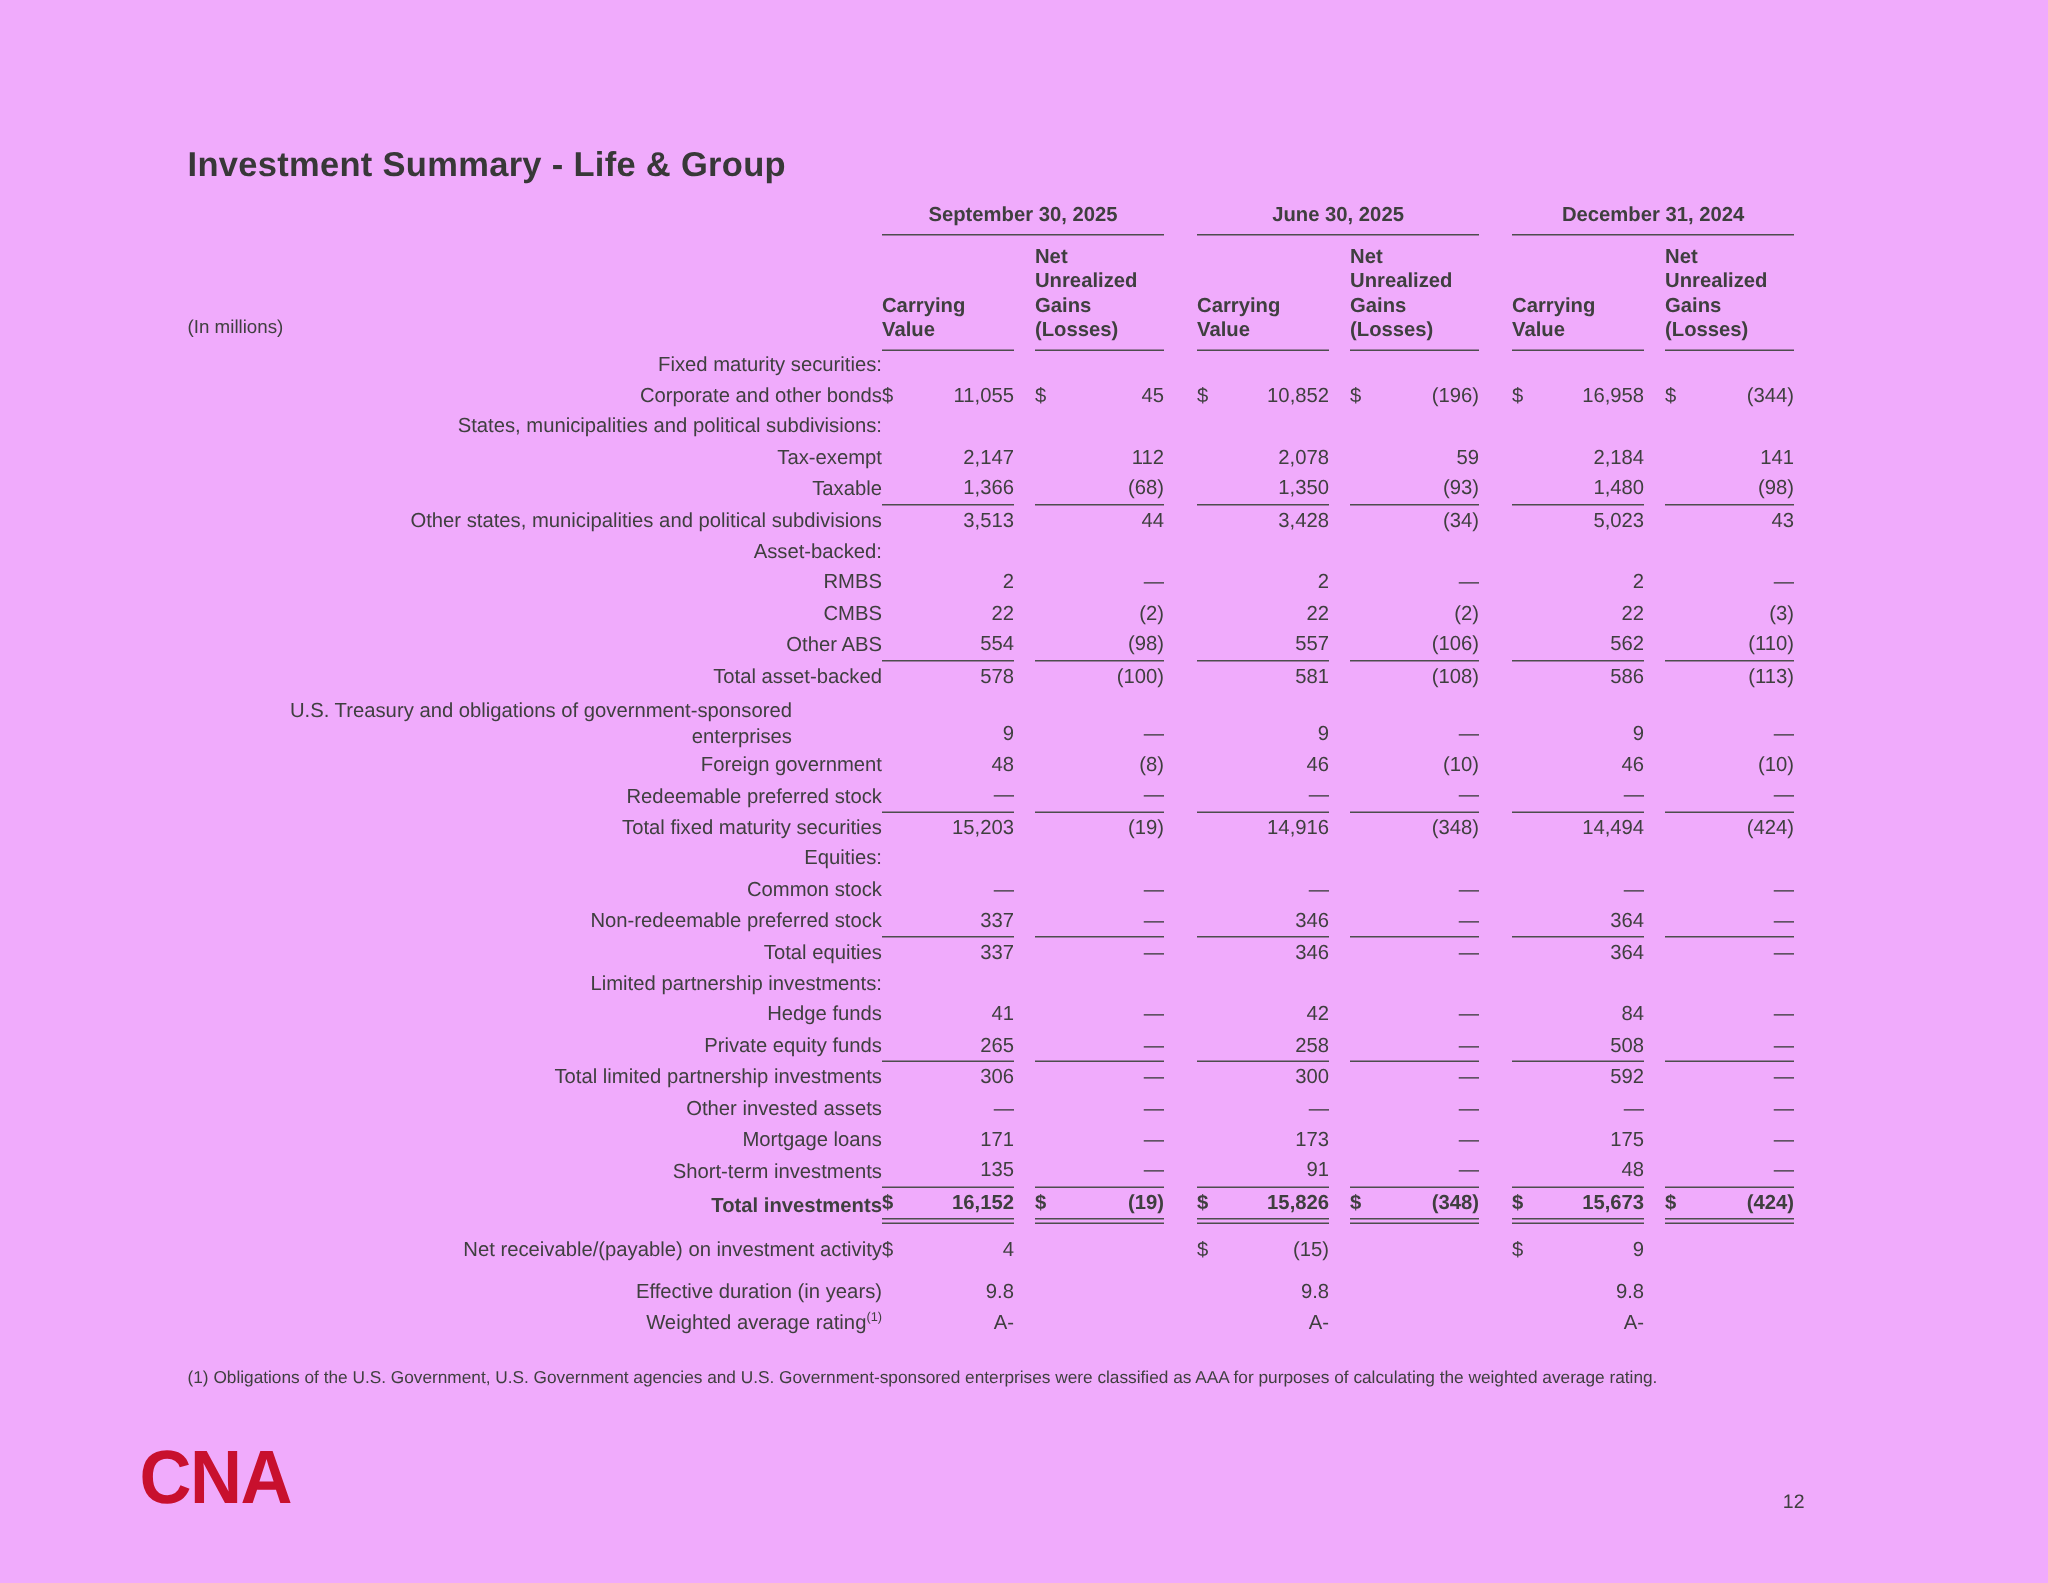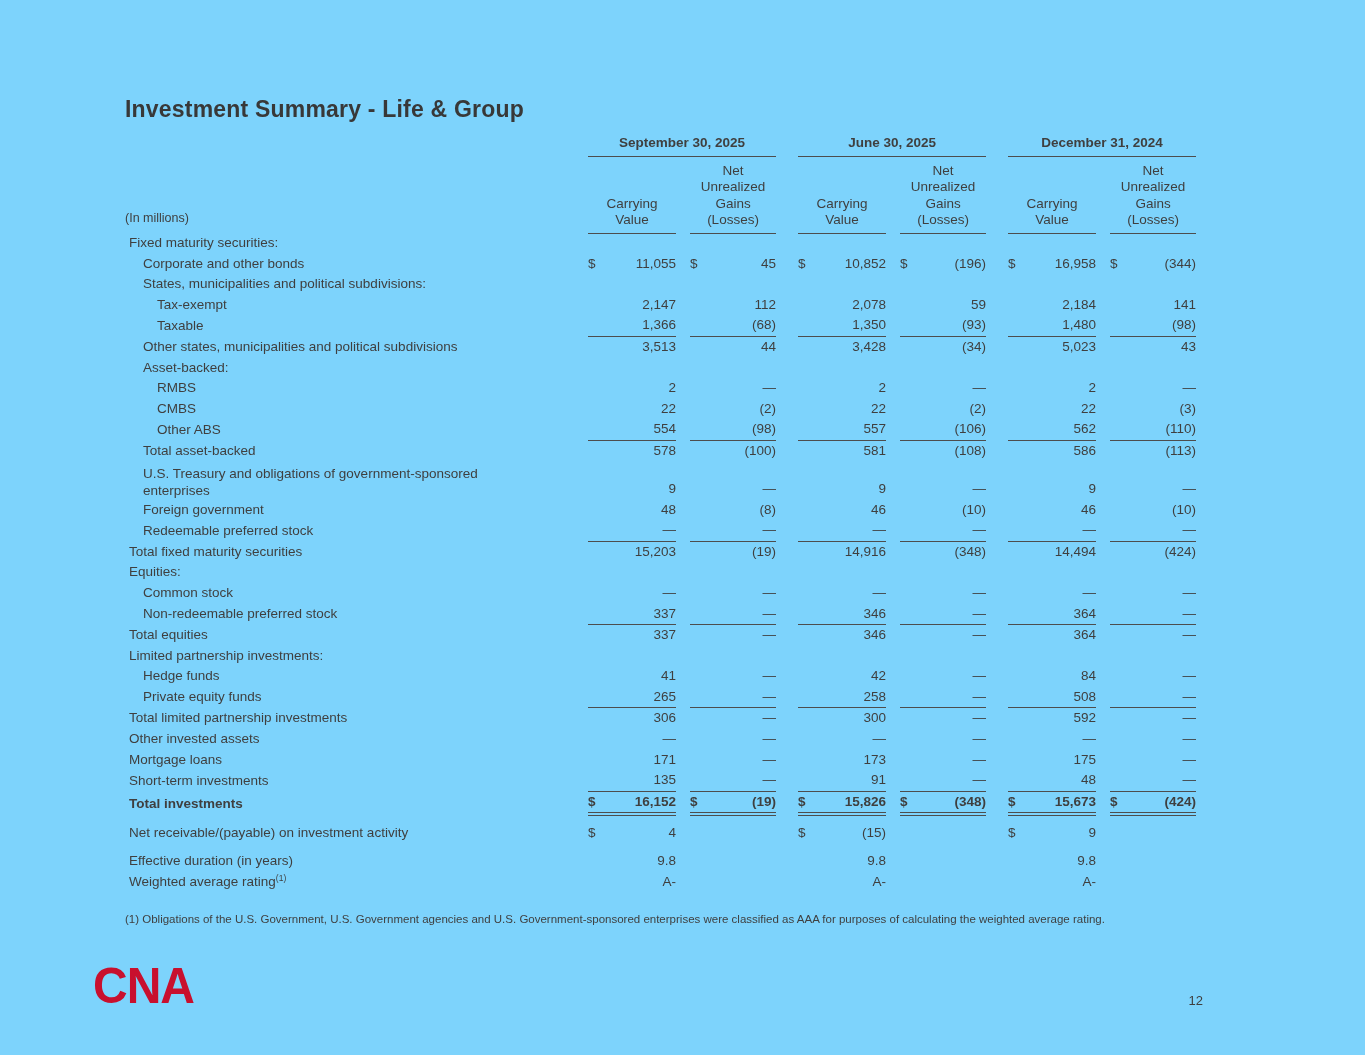--- a/index.html
+++ b/index.html
@@ -1,47 +1,47 @@
 <!DOCTYPE html>
 <html><head>
 <meta charset="utf-8">
 <style>
   * { margin:0; padding:0; box-sizing:border-box; }
   html,body { background:#ffffff; }
   body {
     width:1365px; height:1055px; position:relative; overflow:hidden;
     font-family:"Liberation Sans", sans-serif; color:#3f3f3f;
   }
-  .slide { position:absolute; inset:0; background:#7dd3fc; }
+  .slide { position:absolute; inset:0; background:#f0abfc; }
 
   .title {
     position:absolute; left:125px; top:96px;
     font-size:23px; font-weight:700; color:#383838; letter-spacing:.2px;
   }
 
   table.invtable {
     position:absolute; left:125px; top:130px;
     width:1071px; table-layout:fixed; border-collapse:collapse;
     font-size:13.5px; color:#3f3f3f;
   }
   td { padding:0; vertical-align:bottom; line-height:20.6px; }
 
   thead td.period {
     font-weight:700; text-align:center; font-size:13.5px;
     border-bottom:1.5px solid #4d4d4d; padding-bottom:2px; height:26px;
     white-space:nowrap;
   }
   thead td.sub {
-    font-weight:400; text-align:center; white-space:pre-line;
+    font-weight:700; white-space:pre-line;
     line-height:16.5px; padding-top:6px; padding-bottom:4px;
     border-bottom:1.5px solid #4d4d4d;
   }
   thead td.inmill { font-size:12.5px; padding-bottom:4px; }
 
-  td.label { text-align:left; white-space:nowrap; overflow:hidden; }
+  td.label { text-align:right; white-space:nowrap; overflow:hidden; }
   td.label.ind0 { padding-left:4px; }
   td.label.ind1 { padding-left:18px; }
   td.label.ind2 { padding-left:32px; }
 
   td.cell { text-align:right; }
   .cellflex { display:flex; justify-content:space-between; align-items:flex-end; width:100%; }
   .dollar { text-align:left; }
   .num { text-align:right; }
 
   .u1 { border-bottom:1px solid #4d4d4d; }

